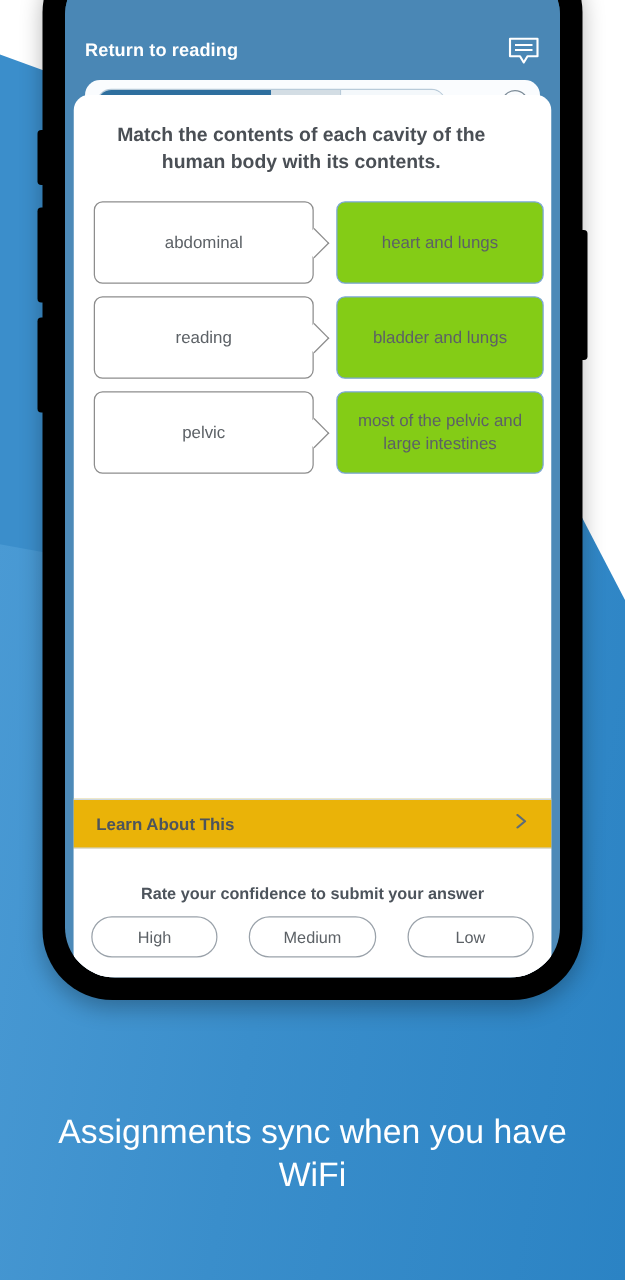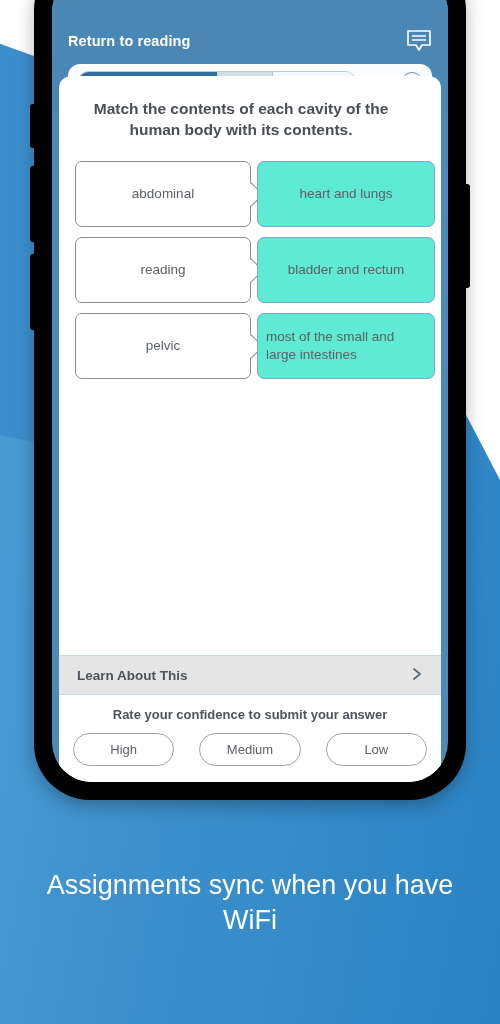--- a/index.html
+++ b/index.html
@@ -232,54 +232,56 @@
     background: #ffffff;
     border-top: 1.4px solid #8d8d8d;
     border-right: 1.4px solid #8d8d8d;
     transform: rotate(45deg);
   }
 
   .gap { flex: 0 0 6px; }
 
   .right-box {
     flex: 1;
-    background: #5eead4;
+    background: #84cc16;
     border: 1.4px solid #7ba7d6;
     border-radius: 7px;
     display: flex;
     align-items: center;
     justify-content: center;
+    text-align: center;
     font-size: 13.5px;
     color: #5c6166;
     line-height: 1.3;
     padding: 4px 8px;
     position: relative;
     z-index: 2;
+    margin-left: 12px;
   }
 
   
   .learn-row {
-    background: #e5e5e5;
+    background: #eab308;
     border-top: 1px solid #cbd8e3;
     border-bottom: 1px solid #cbd8e3;
     padding: 10px 18px;
     display: flex;
     align-items: center;
     justify-content: space-between;
   }
   .learn-label {
     font-size: 13.5px;
     font-weight: bold;
     color: #4d545c;
   }
   .chevron { width: 12px; height: 12px; }
 
   .confidence {
     background: #ffffff;
-    padding: 12px 14px 16px 14px;
+    padding: 28px 14px 16px 14px;
   }
   .confidence-title {
     text-align: center;
     font-size: 13px;
     font-weight: bold;
     color: #4d545c;
     margin-bottom: 11px;
   }
   .conf-buttons { display: flex; gap: 25px; }
   .conf-btn {
@@ -293,21 +295,21 @@
     display: flex;
     align-items: center;
     justify-content: center;
     font-family: "Liberation Sans", sans-serif;
   }
 
   
   .caption {
     position: absolute;
     left: 0; right: 0;
-    top: 868px;
+    top: 888px;
     text-align: center;
     color: #ffffff;
     font-size: 27px;
     line-height: 1.28;
     padding: 0 30px;
   }
 </style>
 </head>
 <body>
 
@@ -360,27 +362,27 @@
 
           <div class="pair-row">
             <div class="left-box">abdominal</div>
             <div class="gap"></div>
             <div class="right-box">heart and lungs</div>
           </div>
 
           <div class="pair-row">
             <div class="left-box">reading</div>
             <div class="gap"></div>
-            <div class="right-box">bladder and rectum</div>
+            <div class="right-box">bladder and lungs</div>
           </div>
 
           <div class="pair-row">
             <div class="left-box">pelvic</div>
             <div class="gap"></div>
-            <div class="right-box">most of the small and large intestines</div>
+            <div class="right-box">most of the pelvic and large intestines</div>
           </div>
 
         </div>
 
         <div class="learn-row">
           <span class="learn-label">Learn About This</span>
           <span>
             <svg class="chevron" viewBox="0 0 12 12" fill="none" stroke="#5d6c78" stroke-width="1.8" stroke-linecap="round" stroke-linejoin="round">
               <polyline points="3,1 9,6 3,11"></polyline>
             </svg>

